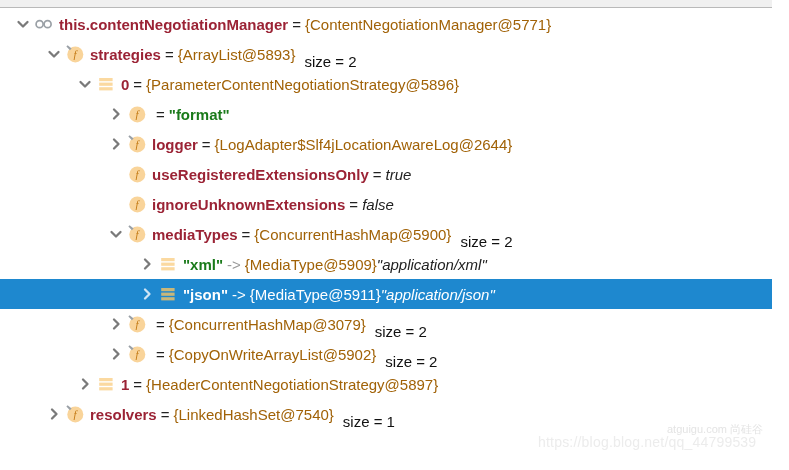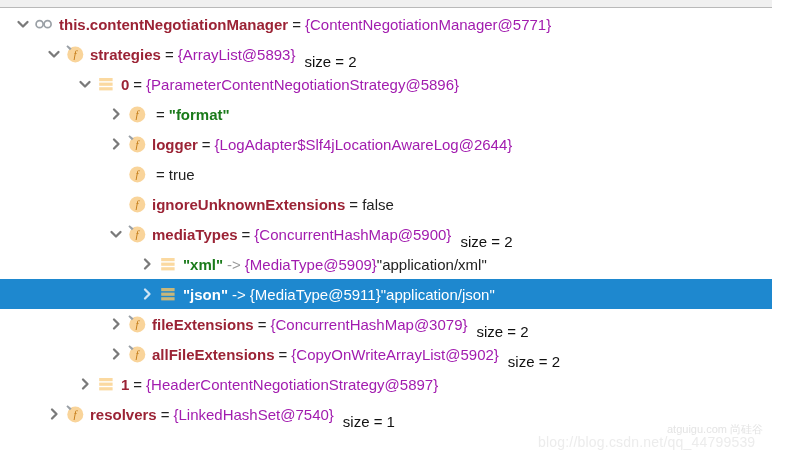--- a/index.html
+++ b/index.html
@@ -55,23 +55,23 @@
     width:20px;height:20px;
     margin-right:5px;
     position:relative;
     display:inline-block;
   }
   .icon svg{display:block;}
 
   
   .label{color:#9b2335;font-weight:bold;}
   .eq{color:#222;font-weight:normal;padding:0 4px;}
-  .objref{color:#a21caf;font-weight:normal;}
+  .objref{color:#a16207;font-weight:normal;}
   .strval{color:#1a7a1a;font-weight:bold;}
-  .darkval{color:#222;font-weight:normal;}
+  .darkval{color:#222;font-weight:normal;font-style:italic;}
   .sizeval{color:#111;font-weight:normal;padding-left:9px;margin-top:15px;}
   .arrow{color:#999;font-weight:normal;padding:0 4px;}
   .keystr{color:#1a7a1a;font-weight:bold;}
   .idxnum{color:#9b2335;font-weight:bold;}
 
   .row.selected .label,
   .row.selected .eq,
   .row.selected .objref,
   .row.selected .strval,
   .row.selected .darkval,
@@ -196,20 +196,21 @@
           <svg viewBox="0 0 18 18">
             <path class="chev" d="M7 4.5 L11.5 9 L7 13.5"></path>
           </svg>
         </span>
         <span class="icon">
           <svg viewBox="0 0 20 20" width="20" height="20">
             <circle cx="10.3" cy="10.4" r="8" fill="#f9d49a"></circle>
             <text x="10.1" y="14.2" text-anchor="middle" font-family="Liberation Serif, serif" font-size="11" font-style="italic" fill="#c47b16">f</text>
           </svg>
         </span>
+        <span class="label">useRegisteredExtensionsOnly</span>
         <span class="eq">=</span>
         <span class="darkval">true</span>
       </div>
       <div class="row" style="padding-left: 107px;">
         <span class="twisty none">
           <svg viewBox="0 0 18 18">
             <path class="chev" d="M7 4.5 L11.5 9 L7 13.5"></path>
           </svg>
         </span>
         <span class="icon">
@@ -282,39 +283,37 @@
             <path class="chev" d="M7 4.5 L11.5 9 L7 13.5"></path>
           </svg>
         </span>
         <span class="icon">
           <svg viewBox="0 0 20 20" width="20" height="20">
             <circle cx="10.3" cy="10.4" r="8" fill="#f9d49a"></circle>
             <text x="10.1" y="14.2" text-anchor="middle" font-family="Liberation Serif, serif" font-size="11" font-style="italic" fill="#c47b16">f</text>
             <path d="M2.6 1.2 L6.6 4.6 L4.9 6.2 L1.4 2.6 Z" fill="#9aa0a6"></path>
           </svg>
         </span>
-        <span class="label">fileExtensions</span>
         <span class="eq">=</span>
         <span class="objref">{ConcurrentHashMap@3079}</span>
         <span class="sizeval">size = 2</span>
       </div>
       <div class="row" style="padding-left: 107px;">
         <span class="twisty">
           <svg viewBox="0 0 18 18">
             <path class="chev" d="M7 4.5 L11.5 9 L7 13.5"></path>
           </svg>
         </span>
         <span class="icon">
           <svg viewBox="0 0 20 20" width="20" height="20">
             <circle cx="10.3" cy="10.4" r="8" fill="#f9d49a"></circle>
             <text x="10.1" y="14.2" text-anchor="middle" font-family="Liberation Serif, serif" font-size="11" font-style="italic" fill="#c47b16">f</text>
             <path d="M2.6 1.2 L6.6 4.6 L4.9 6.2 L1.4 2.6 Z" fill="#9aa0a6"></path>
           </svg>
         </span>
-        <span class="label">allFileExtensions</span>
         <span class="eq">=</span>
         <span class="objref">{CopyOnWriteArrayList@5902}</span>
         <span class="sizeval">size = 2</span>
       </div>
       <div class="row" style="padding-left: 76px;">
         <span class="twisty">
           <svg viewBox="0 0 18 18">
             <path class="chev" d="M7 4.5 L11.5 9 L7 13.5"></path>
           </svg>
         </span>
@@ -342,16 +341,16 @@
             <path d="M2.6 1.2 L6.6 4.6 L4.9 6.2 L1.4 2.6 Z" fill="#9aa0a6"></path>
           </svg>
         </span>
         <span class="label">resolvers</span>
         <span class="eq">=</span>
         <span class="objref">{LinkedHashSet@7540}</span>
         <span class="sizeval">size = 1</span>
       </div>
     </div>
 
-  <div class="watermark">blog://blog.csdn.net/qq_44799539</div>
+  <div class="watermark">https://blog.blog.net/qq_44799539</div>
   <div class="watermark2">atguigu.com 尚硅谷</div>
 
 </div>
 
 </body></html>

